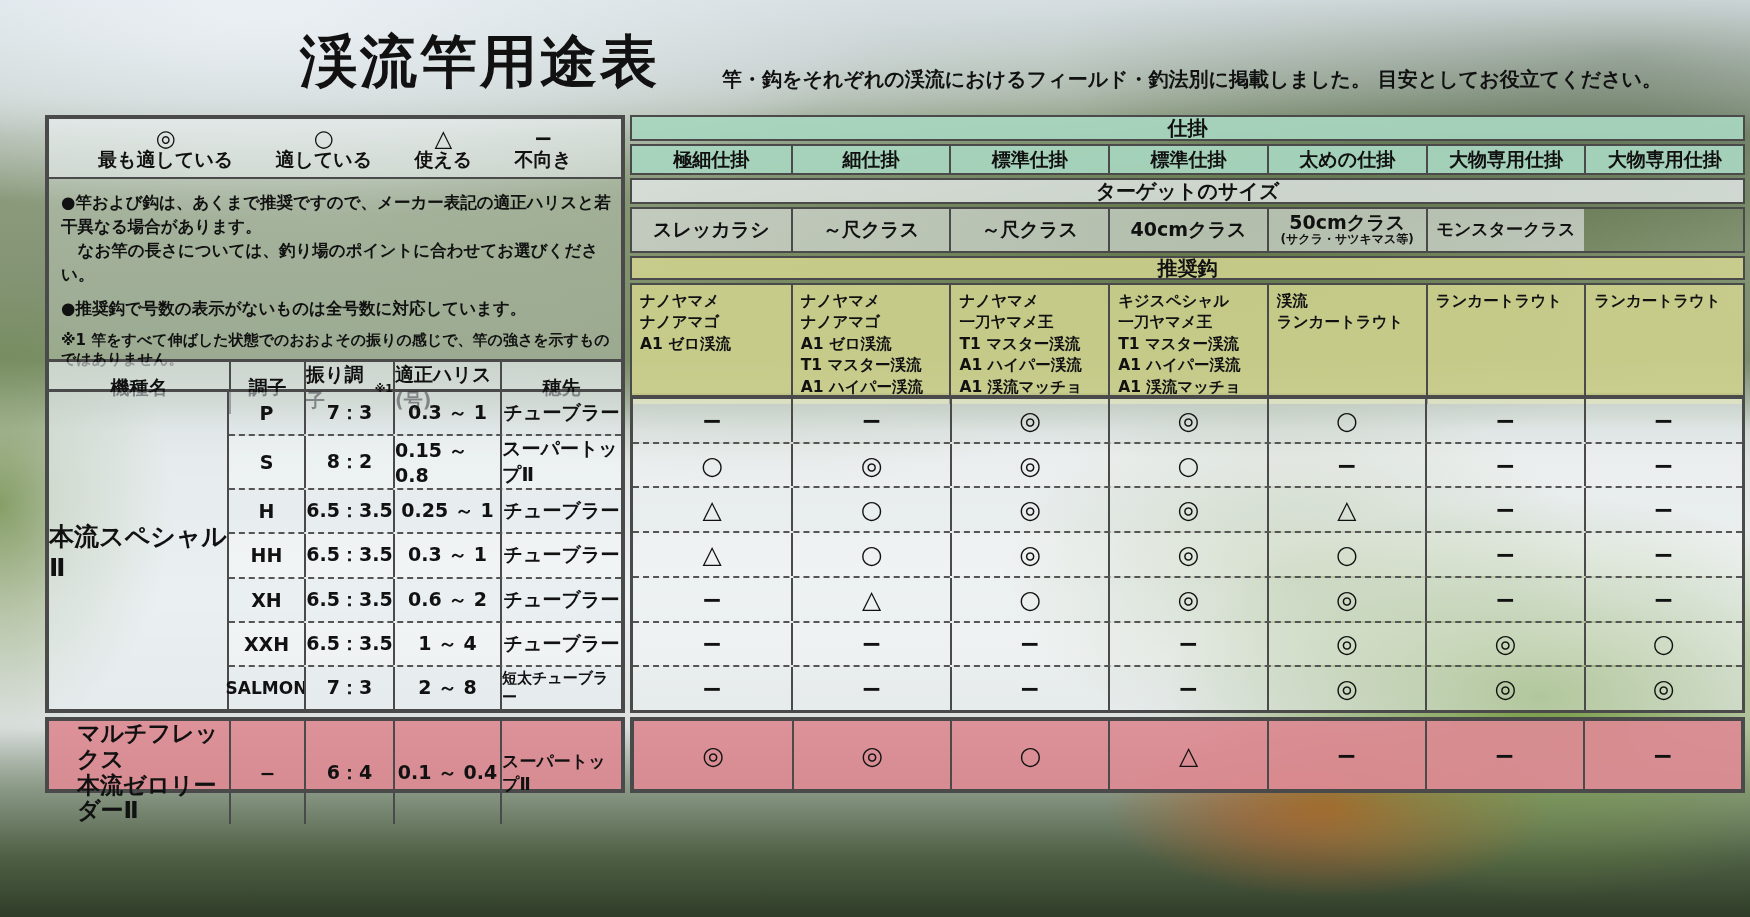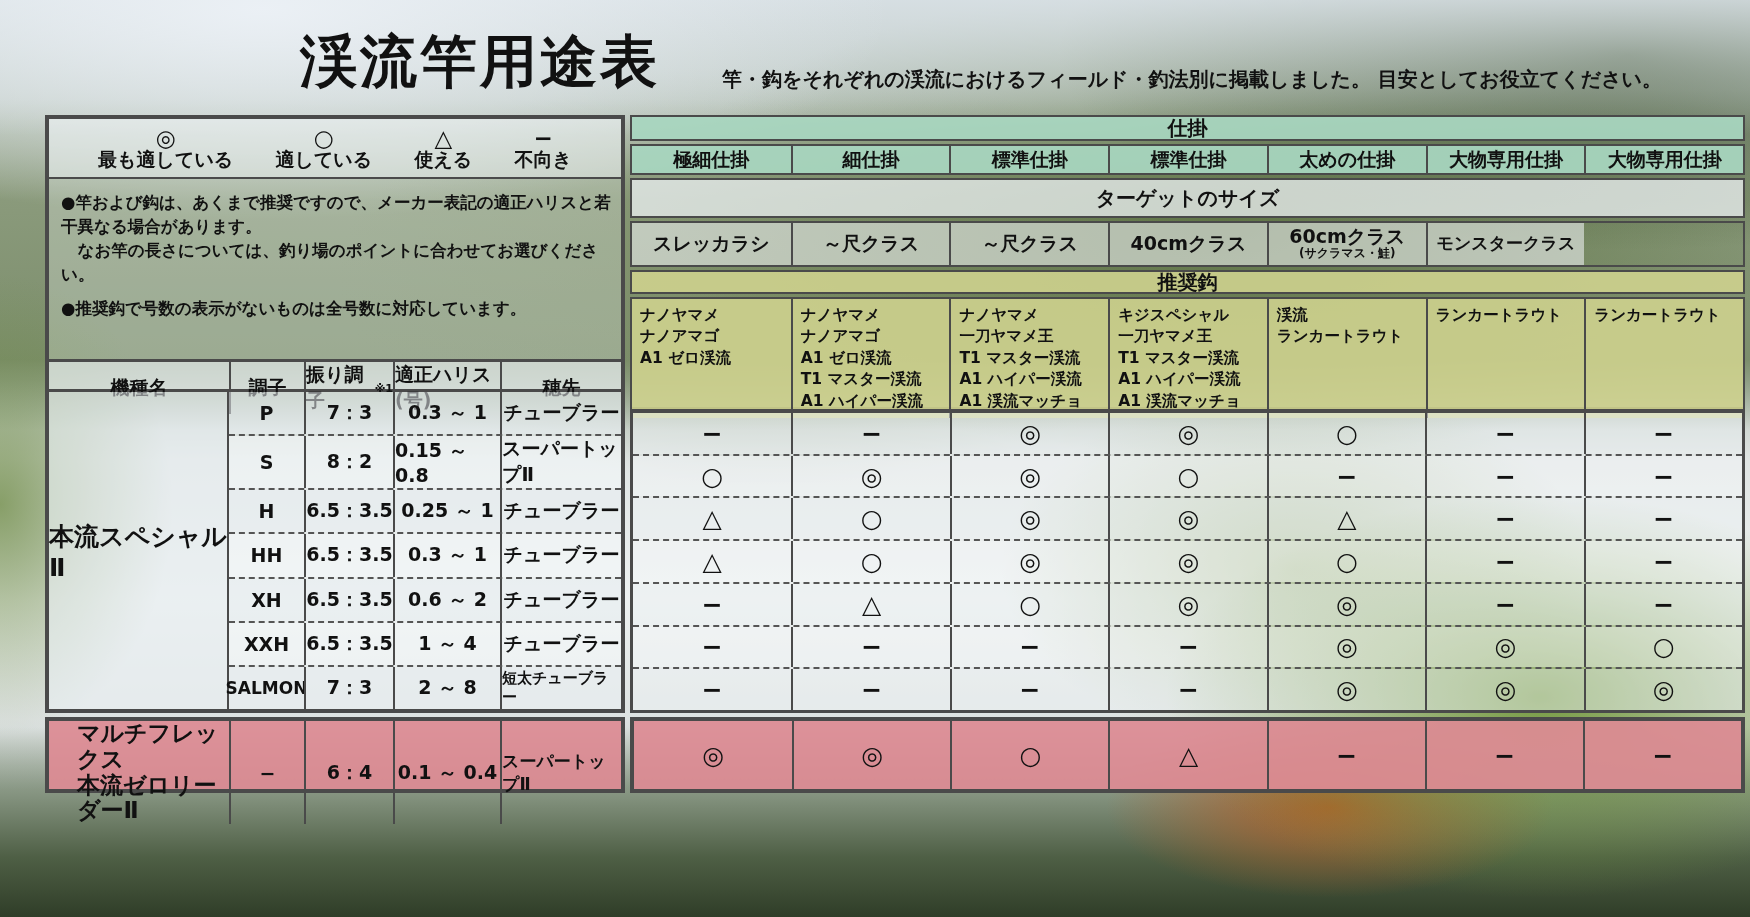--- a/index.html
+++ b/index.html
@@ -63,21 +63,21 @@
   .rod-row>div{display:flex;align-items:center;justify-content:center;font-size:19px;font-weight:800;border-left:2px solid var(--bd);}
   .rod-row>div:first-child{border-left:none;}
   .rod-row:nth-child(odd)>div{background:var(--cellA);}
   .rod-row:nth-child(even)>div{background:var(--cellB);}
   .hosaki{font-size:17px;}
   
   .right-panel{position:absolute;left:630px;top:115px;width:1115px;height:598px;display:flex;flex-direction:column;}
   .band{border:2px solid var(--bd);display:flex;align-items:center;justify-content:center;
     font-size:20px;font-weight:800;margin-bottom:3px;}
   .band-shikake{height:26px;background:var(--mint);}
-  .band-target{height:40px;background:var(--gray);}
+  .band-target{height:26px;background:var(--gray);}
   .band-hook{height:24px;background:var(--olive);}
   .g7{display:grid;grid-template-columns:repeat(7,1fr);border:2px solid var(--bd);margin-bottom:3px;}
   .g7>div{border-left:2px solid var(--bd);display:flex;flex-direction:column;align-items:center;justify-content:center;}
   .g7>div:first-child{border-left:none;}
   .rig-cols{height:31px;}
   .rig-cols>div{background:var(--mint);font-size:19px;font-weight:800;justify-content:center;}
   .target-cells{height:46px;}
   .target-cells>div{background:rgba(235,239,240,.6);}
   .target-main{font-size:19px;font-weight:800;line-height:1.05;}
   .target-sub{font-size:12px;font-weight:800;line-height:1.1;}
@@ -129,20 +129,21 @@
       </div>
       <div class="legend-item">
         <div class="legend-sym">−</div>
         <div class="legend-lab">不向き</div>
       </div>
     </div>
     <div class="notes">
       <p class="note">●竿および鈎は、あくまで推奨ですので、メーカー表記の適正ハリスと若干異なる場合があります。
 　なお竿の長さについては、釣り場のポイントに合わせてお選びください。</p>
       <p class="note">●推奨鈎で号数の表示がないものは全号数に対応しています。</p>
+      <p class="footnote">※1 竿をすべて伸ばした状態でのおおよその振りの感じで、竿の強さを示すものではありません。</p>
     </div>
     <div class="rod-head">
       <div>機種名</div>
       <div>調子</div>
       <div>
           <span>振り調子</span>
           <sup>※1</sup>
         </div>
       <div>適正ハリス(号)</div>
       <div>穂先</div>
@@ -219,22 +220,22 @@
         </div>
       <div>
           <span class="target-main">～尺クラス</span>
           <span class="target-sub"></span>
         </div>
       <div>
           <span class="target-main">40cmクラス</span>
           <span class="target-sub"></span>
         </div>
       <div>
-          <span class="target-main">60cmクラス</span>
-          <span class="target-sub">(サクラマス・鮭)</span>
+          <span class="target-main">50cmクラス</span>
+          <span class="target-sub">(サクラ・サツキマス等)</span>
         </div>
       <div>
           <span class="target-main" style="font-size:17px;">モンスタークラス</span>
           <span class="target-sub"></span>
         </div>
     </div>
     <div class="band band-hook">推奨鈎</div>
     <div class="g7 hook-cells">
       <div>ナノヤマメ
 ナノアマゴ

